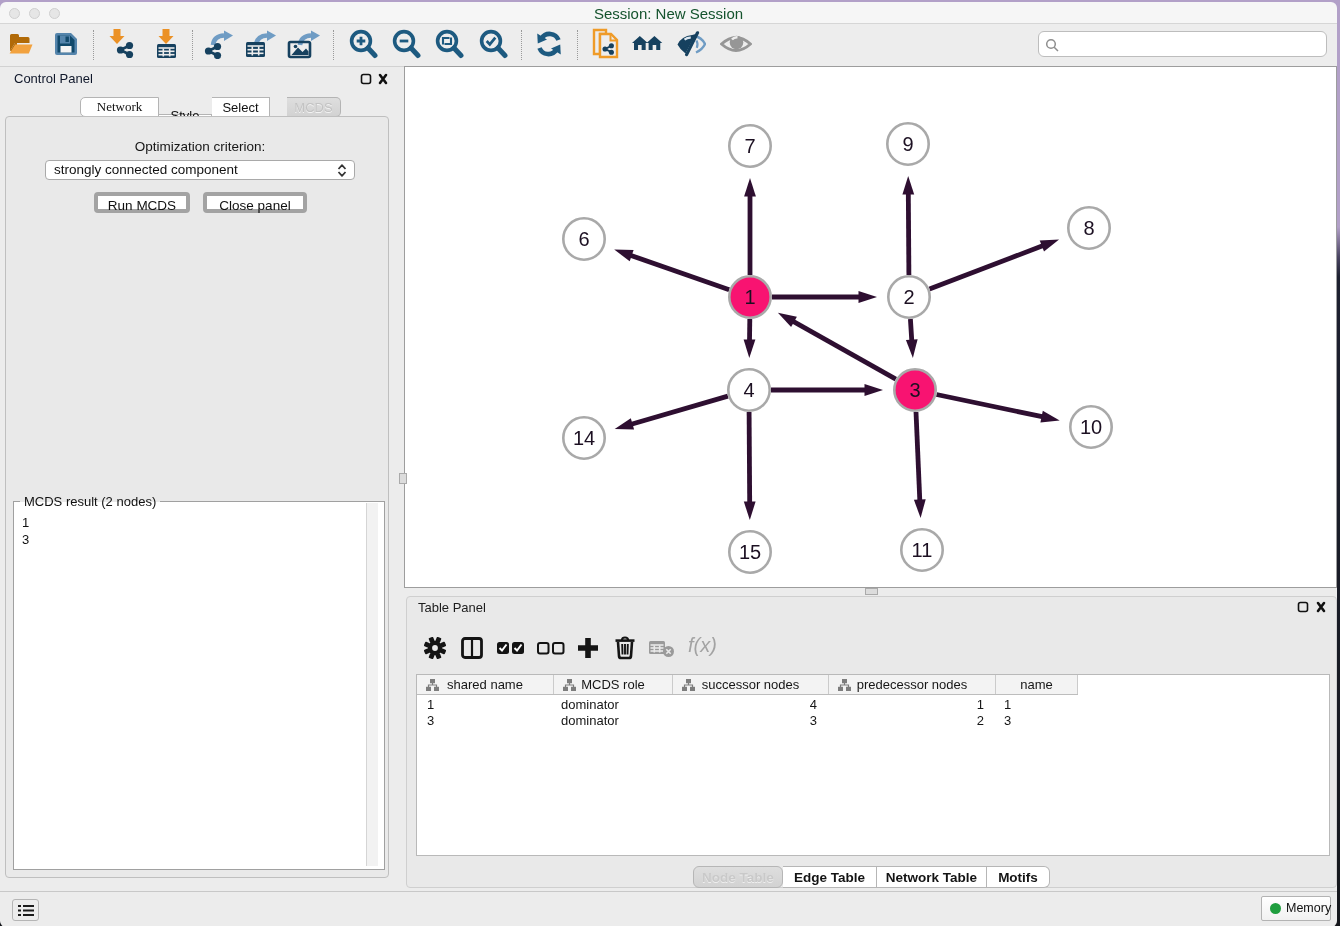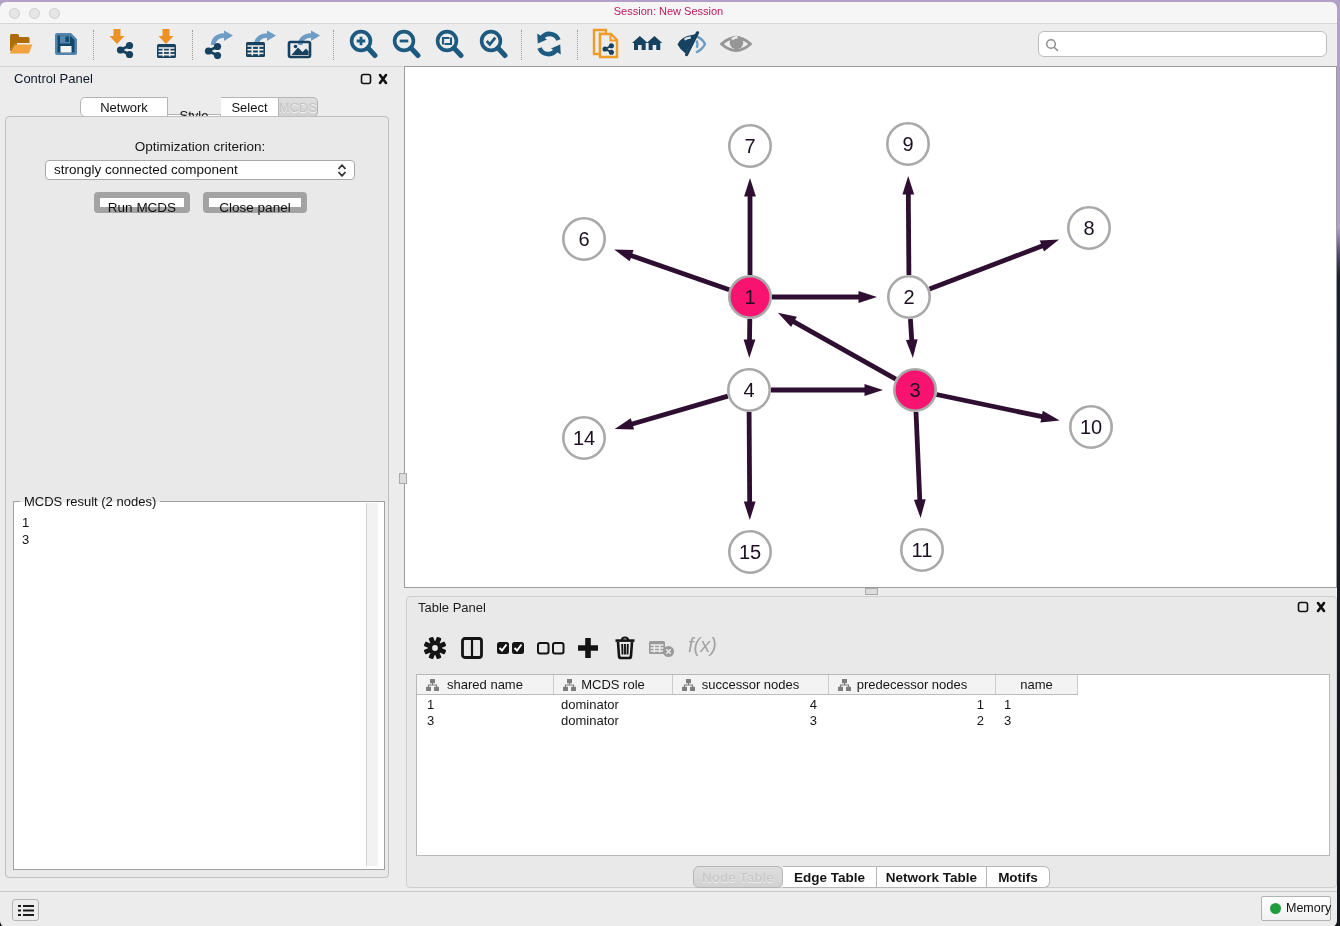--- a/index.html
+++ b/index.html
@@ -3,35 +3,35 @@
 <meta charset="utf-8">
 <style>
 html,body{margin:0;padding:0;}
 body{width:1340px;height:926px;position:relative;overflow:hidden;background:#ececec;
   font-family:"Liberation Sans",sans-serif;-webkit-font-smoothing:antialiased;}
 .abs{position:absolute;}
 .deskTop{left:0;top:0;width:1340px;height:14px;background:#b2a0c8;}
 .deskRight{right:0;top:2px;width:3px;height:924px;background:linear-gradient(#b2a0c8 0px,#b2a0c8 225px,#4a4462 255px,#1d2030 275px,#15171c 926px);}
 .titlebar{left:0;top:2px;width:1337px;height:21px;background:#f6f6f6;border-bottom:1px solid #d6d6d6;border-radius:6px 6px 0 0;}
 .tl{position:absolute;top:6px;width:11px;height:11px;border-radius:50%;background:#e6e6e6;border:1px solid #d0d0d0;box-sizing:border-box;}
-.titleTxt{position:absolute;top:3px;left:0;width:1337px;text-align:center;font-size:11px;color:#be185d;}
+.titleTxt{position:absolute;top:3px;left:0;width:1337px;text-align:center;font-size:15px;color:#14532d;}
 .toolbar{left:0;top:24px;width:1337px;height:42px;background:#ededed;border-bottom:1px solid #d2d2d2;}
 .tbi{position:absolute;top:0;}
 .tsep{position:absolute;top:6px;height:30px;width:0;border-left:1px dotted #9a9a9a;}
 .search{position:absolute;left:1038px;top:7px;width:289px;height:26px;background:#fff;border:1px solid #bdbdbd;border-radius:6px;box-sizing:border-box;}
 
 .cpHead{left:14px;top:71px;font-size:13px;color:#0f172a;text-align:right;}
 .tabs{left:80px;top:97px;height:20px;display:flex;font-size:13px;}
 .tab{border:1px solid #b4b4b4;border-left:none;background:#fff;color:#111;display:flex;align-items:center;justify-content:center;box-sizing:border-box;}
 .tab.first{border-left:1px solid #b4b4b4;border-radius:5px 0 0 5px;}
 .tab.sel{background:linear-gradient(#dedede,#d2d2d2);color:#c3c3c3;text-shadow:0 1px 0 #f3f3f3;border-radius:0 5px 5px 0;}
 .cpBody{left:5px;top:116px;width:384px;height:762px;background:#e9e9e9;border:1px solid #bfbfbf;border-radius:4px;box-sizing:border-box;}
 .optLbl{left:0;top:139px;width:400px;text-align:center;font-size:13.5px;color:#161616;}
 .selBox{left:45px;top:160px;width:310px;height:20px;background:#fff;border:1px solid #a9a9a9;border-radius:4px;box-sizing:border-box;font-size:13.5px;color:#111;line-height:18px;padding-left:8px;}
-.btn{height:21px;background:#fff;border:6px solid #a3a3a3;border-radius:4px;box-sizing:border-box;font-size:13.5px;color:#111;text-align:center;line-height:19px;}
+.btn{height:21px;background:#fff;border:4px solid #a3a3a3;border-radius:4px;box-sizing:border-box;font-size:13.5px;color:#111;text-align:center;line-height:19px;}
 .fsBox{left:13px;top:501px;width:370px;height:367px;background:#fff;border:1px solid #a0a0a0;}
 .fsLegend{left:20px;top:494px;padding:0 4px;font-size:13px;color:#111;background:linear-gradient(#e9e9e9 0 52%,#ffffff 52% 100%);line-height:15px;}
 .fsScroll{left:366px;top:503px;width:11px;height:363px;background:#f2f2f2;border-left:1px solid #d5d5d5;}
 .mono13{font-size:13px;color:#111;}
 
 .frame{left:404px;top:66px;width:933px;height:522px;border:1px solid #9d9d9d;box-sizing:border-box;background:#fff;}
 .frameTitle{position:absolute;left:0;top:0;width:100%;height:20px;background:linear-gradient(#f9f9f9,#d9d9d9);border-bottom:1px solid #a8a8a8;box-sizing:border-box;}
 .ftl{position:absolute;top:3.5px;width:11px;height:11px;border-radius:50%;box-sizing:border-box;}
 .frameTxt{position:absolute;left:0;top:3px;width:100%;text-align:center;font-size:13px;font-weight:bold;color:#1b1b1b;}
 
@@ -193,24 +193,24 @@
       <line x1="9.2" y1="9.2" x2="13" y2="13" stroke="#8e8e8e" stroke-width="1.5"></line>
     </svg>
   </div>
 
 <div class="abs cpHead">Control Panel</div>
 <svg class="abs" style="left:360px;top:73px" width="30" height="12" viewBox="0 0 30 12">
   <rect x="1.5" y="1.5" width="9" height="9" rx="2" fill="none" stroke="#111" stroke-width="1.6"></rect>
   <path d="M20 2 L26 10 M26 2 L20 10" stroke="#111" stroke-width="2.6" stroke-linecap="round"></path>
 </svg>
 <div class="abs tabs">
-  <div class="tab first" style="width:88px;">Network</div>
+  <div class="tab first" style="width:79px;font-family:Liberation Serif, serif;">Network</div>
   <div class="tab" style="width:53px;margin-top:17px;">Style</div>
   <div class="tab" style="width:58px;">Select</div>
-  <div class="tab sel" style="width:39px;">MCDS</div>
+  <div class="tab sel" style="width:54px;margin-left:17px;">MCDS</div>
 </div>
 <div class="abs cpBody"></div>
 <div class="abs optLbl">Optimization criterion:</div>
 <div class="abs selBox">strongly connected component
   <svg style="position:absolute;right:7px;top:3px" width="10" height="13" viewBox="0 0 10 13">
     <path d="M1.5 5 L5 1.2 L8.5 5" fill="none" stroke="#333" stroke-width="1.7" stroke-linejoin="round"></path>
     <path d="M1.5 8 L5 11.8 L8.5 8" fill="none" stroke="#333" stroke-width="1.7" stroke-linejoin="round"></path>
   </svg>
 </div>
 <div class="abs btn" style="left:94px;top:192px;width:96px;">Run MCDS</div>

